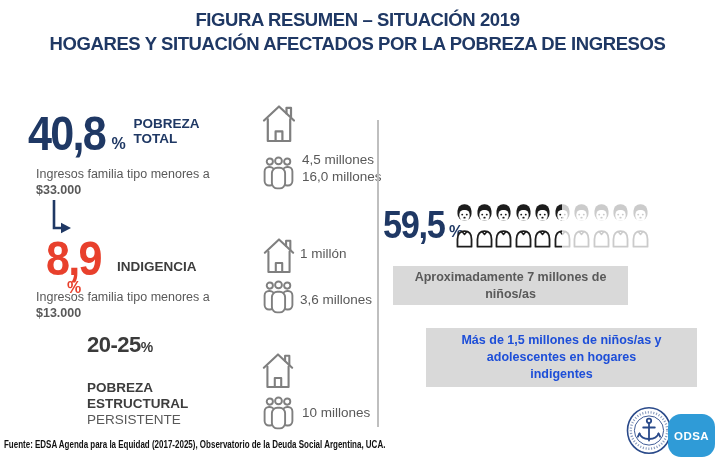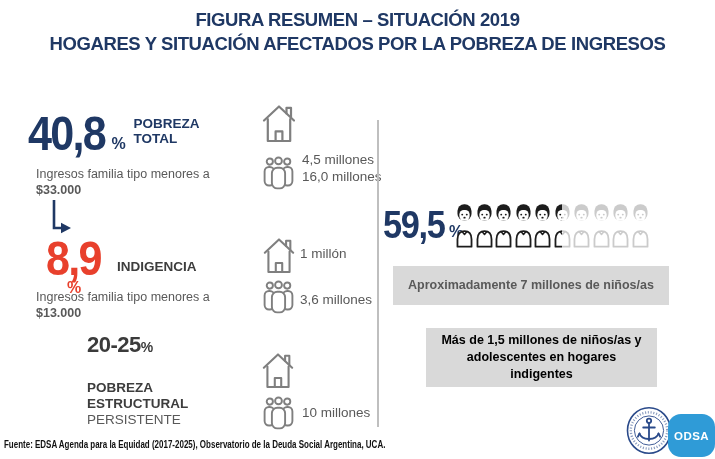--- a/index.html
+++ b/index.html
@@ -40,22 +40,22 @@
   .children-stat .big-num{font-size:39px;letter-spacing:-1.5px;}
   .pictogram{position:absolute;left:455px;top:202px;display:flex;}
   .child-icon{width:19.5px;height:47px;display:inline-block;position:relative;}
   .child-icon svg{width:19px;height:47px;display:block;}
   .dark{color:#1c1c1c;} .gray{color:#cbcbcb;}
   .half .part{position:absolute;left:0;top:0;}
   .part-dark{color:#1c1c1c;clip-path:inset(0 50% 0 0);}
   .part-gray{color:#cbcbcb;clip-path:inset(0 0 0 50%);}
   .info-box{position:absolute;background:#D9D9D9;display:flex;flex-direction:column;
     justify-content:center;text-align:center;font-weight:bold;font-size:12.5px;line-height:1.35;}
-  .box-pobres{left:393px;top:266px;width:276px;height:39px;color:#595959;}
-  .box-indigentes{left:426px;top:328px;width:231px;height:59px;color:#000000;}
+  .box-pobres{left:393px;top:266px;width:235px;height:39px;color:#595959;}
+  .box-indigentes{left:426px;top:328px;width:271px;height:59px;color:#1d4ed8;}
   
   .source{position:absolute;left:4px;top:438px;font-size:10.5px;font-weight:bold;color:#111;
     white-space:nowrap;transform:scaleX(0.76);transform-origin:left top;letter-spacing:0;}
   .seal{position:absolute;left:626px;top:406px;width:46px;height:49px;}
   .odsa-box{position:absolute;left:668px;top:414px;width:47px;height:43px;background:#2F9BD7;
     color:#fff;font-weight:bold;font-size:11.5px;letter-spacing:0.4px;display:flex;
     align-items:center;justify-content:center;border-radius:13px;}
   .arrow{position:absolute;left:49px;top:200px;}
 </style>
 </head>

